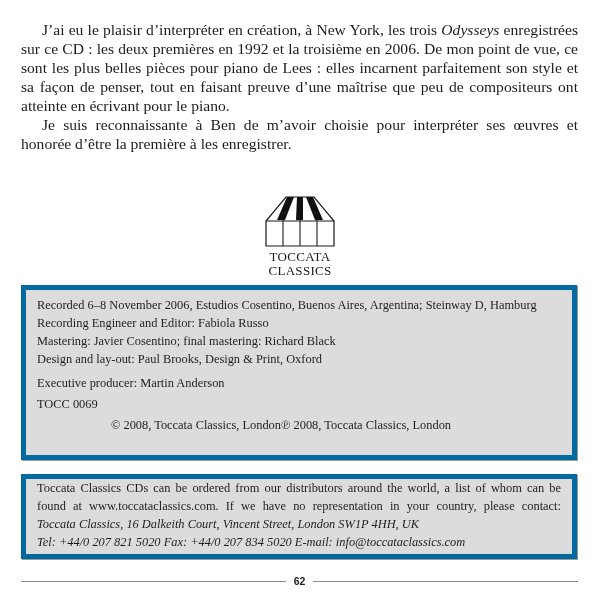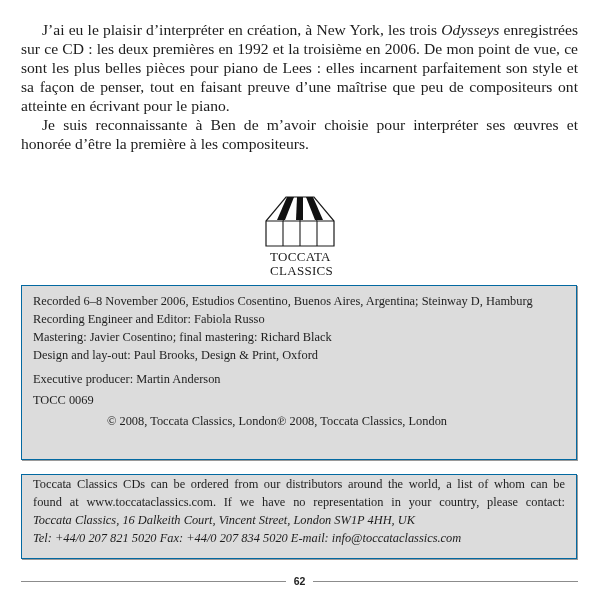--- a/index.html
+++ b/index.html
@@ -13,27 +13,27 @@
       position: absolute; left: 21px; top: 20px; width: 557px;
       font-size: 15.6px; line-height: 19px; text-align: justify;
       color: #1c1c1c;
     }
     .body-text p { margin: 0; text-indent: 21px; text-align-last: left; }
     .logo {
       position: absolute; left: 262px; top: 196px; width: 76px; height: 82px;
     }
     .logo svg { display: block; }
     .logo-text {
-      position: absolute; left: 8px; width: 76px; 
+      position: absolute; left: 0; width: 76px; text-align: center;
       font-family: "Liberation Serif", "DejaVu Serif", serif;
       font-size: 13px; letter-spacing: 0.3px; color: #1a1a1a; line-height: 14px;
     }
     .box {
       position: absolute; left: 21px; width: 556px;
-      background: #dcdcdc; border: 1px solid #0369a1;
+      background: #dcdcdc; border: 5px solid #0369a1;
       box-shadow: 1px 1px 0 #9a9a9a;
       box-sizing: border-box;
       font-size: 12.4px; color: #1e1e1e;
     }
     .credits { top: 285px; height: 175px; padding: 6px 0 0 11px; }
     .credits .row { line-height: 18px; height: 18px; white-space: nowrap; }
     .credits .gap { height: 5px; }
     .credits .row.spaced { line-height: 21px; height: 21px; }
     .credits .split { display: flex; text-align: right; }
     .credits .split .c1 { width: 244px; }
@@ -53,21 +53,21 @@
       position: absolute; left: 265px; width: 27px; top: 0; text-align: center;
       font-family: "Liberation Sans", "DejaVu Sans", sans-serif;
       font-size: 10.5px; font-weight: bold; color: #222; line-height: 14px;
     }
   </style>
 </head>
 <body>
 
 <div class="body-text">
   <p><span>J’ai eu le plaisir d’interpréter en création, à New York, les trois </span><i>Odysseys</i><span> enregistrées sur ce CD : les deux premières en 1992 et la troisième en 2006. De mon point de vue, ce sont les plus belles pièces pour piano de Lees : elles incarnent parfaitement son style et sa façon de penser, tout en faisant preuve d’une maîtrise que peu de compositeurs ont atteinte en écrivant pour le piano.</span></p>
-  <p>Je suis reconnaissante à Ben de m’avoir choisie pour interpréter ses œuvres et honorée d’être la première à les compositeurs.</p>
+  <p>Je suis reconnaissante à Ben de m’avoir choisie pour interpréter ses œuvres et honorée d’être la première à les enregistrer.</p>
 </div>
 
 <div class="logo">
   <svg width="76" height="52" viewBox="0 0 76 52">
 
     <polygon points="24,1 52,1 72,25 72,50 4,50 4,25" fill="#ffffff" stroke="#1a1a1a" stroke-width="1.2"></polygon>
 
     <line x1="4" y1="25" x2="72" y2="25" stroke="#1a1a1a" stroke-width="1.2"></line>
 
     <line x1="21" y1="25" x2="21" y2="50" stroke="#1a1a1a" stroke-width="1.1"></line>

